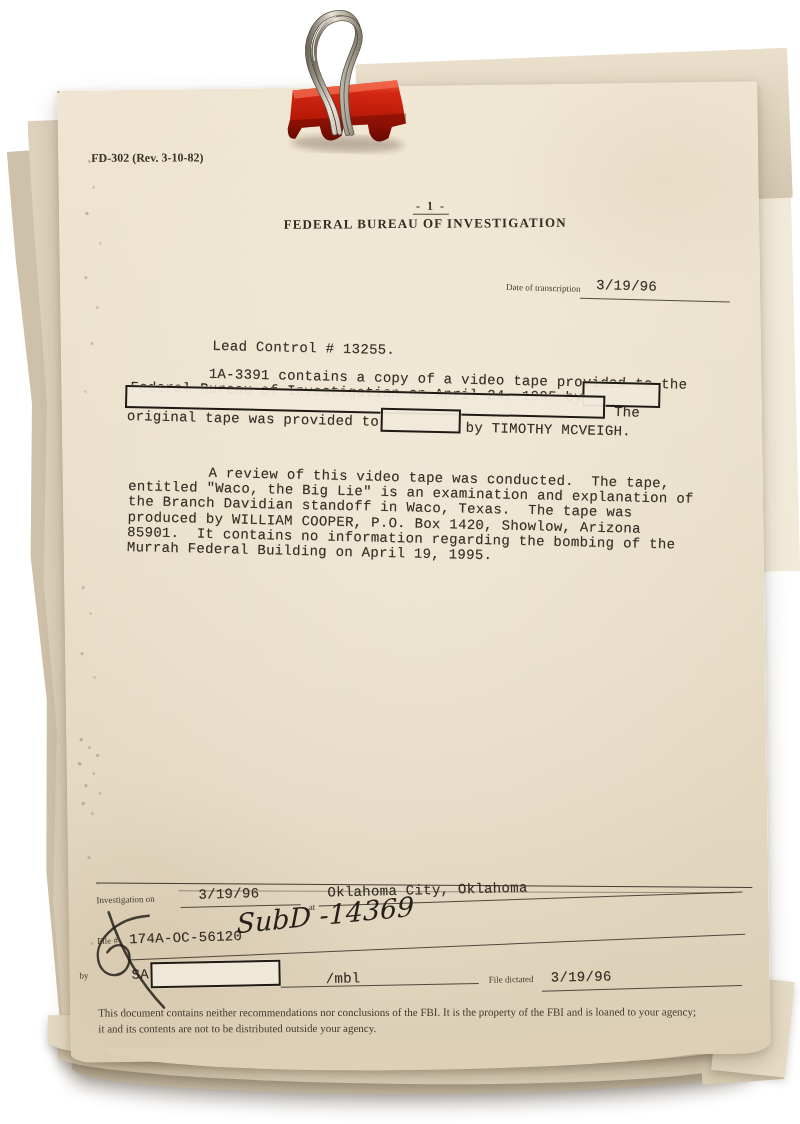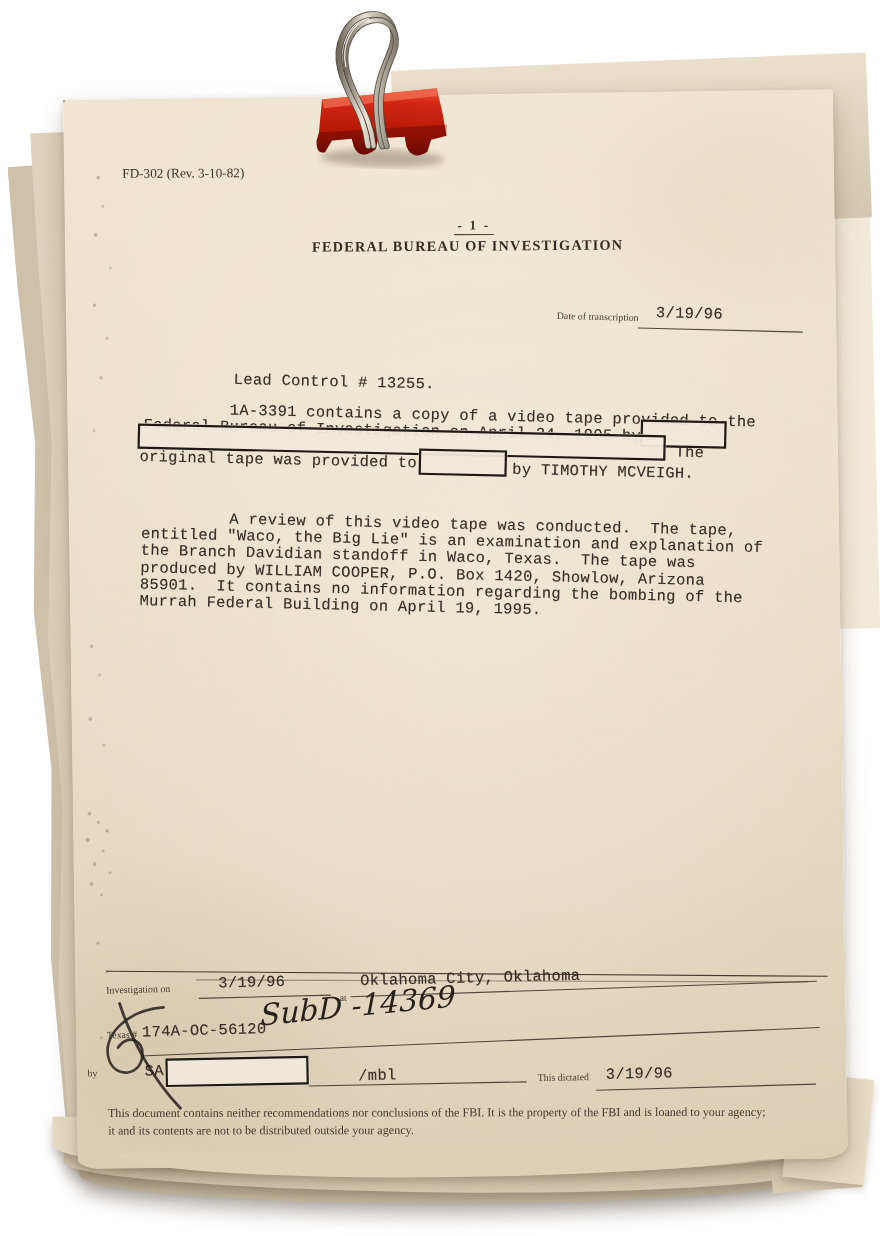--- a/index.html
+++ b/index.html
@@ -48,22 +48,22 @@
   .sheet::after{content:"";position:absolute;left:34px;right:44px;bottom:-12px;height:26px;
     background:#ddd0b7;border-radius:0 0 50% 50%/0 0 22px 26px;z-index:-1;}
 
   .mono{font-family:"Liberation Mono","DejaVu Sans Mono",monospace;font-size:14px;
     letter-spacing:.3px;color:#362e25;white-space:pre;
     text-shadow:.3px .3px 0 rgba(54,46,37,.35);}
   .slabel{font-family:"Liberation Serif",serif;font-size:9px;color:#453b2e;white-space:nowrap;}
   .abs{position:absolute;}
   .uline{position:absolute;height:0;border-bottom:1.4px solid rgba(44,36,27,.8);}
 
-  .form-number{left:33px;top:61px;font-size:12px;font-weight:normal;color:#3b3226;
-    transform:rotate(.5deg);white-space:nowrap;margin-left:20px;}
+  .form-number{left:33px;top:61px;font-size:12px;font-weight:bold;color:#3b3226;
+    transform:rotate(.5deg);white-space:nowrap;}
   .page-number-wrap{left:322px;top:110px;width:100px;text-align:center;transform:rotate(.6deg);}
   .page-number{font-size:12px;font-weight:bold;color:#3b3226;letter-spacing:2px;
     border-bottom:1.4px solid rgba(50,42,32,.85);padding:0 3px 1px;}
   .fbi-header{left:166px;top:130px;width:400px;text-align:center;font-size:13px;
     font-weight:bold;letter-spacing:1.1px;color:#362d22;transform:rotate(.4deg);white-space:nowrap;}
 
   .date-row{left:440px;top:190px;width:240px;height:30px;transform:rotate(2.2deg);
     transform-origin:left center;}
   .typed-body{left:68px;top:244px;width:600px;height:280px;transform:rotate(2.1deg);
     transform-origin:left top;}
@@ -169,33 +169,33 @@
       <div class="frow" style="top:10px;height:28px;transform:rotate(-0.6deg)">
         <span class="abs slabel" style="left:28px;top:7px">Investigation on</span>
         <span class="abs mono" style="left:130px;top:1px">3/19/96</span>
         <div class="uline" style="left:112px;top:21px;width:120px"></div>
         <span class="abs slabel" style="left:240px;top:19px">at</span>
         <span class="abs mono" style="left:259px;top:2px">Oklahoma City, Oklahoma</span>
         <div class="uline" style="left:250px;top:21px;width:424px;transform:rotate(-0.5deg)"></div>
       </div>
 
       <div class="frow" style="top:40px;height:48px;transform:rotate(-0.8deg)">
-        <span class="abs slabel" style="left:28px;top:18px">Texas #</span>
+        <span class="abs slabel" style="left:28px;top:18px">File #</span>
         <span class="abs mono" style="left:60px;top:14px">174A-OC-56120</span>
         <span class="abs handwriting" style="left:168px;top:-6px">SubD -14369</span>
         <div class="uline" style="left:58px;top:38px;width:618px;transform:rotate(-0.8deg)"></div>
       </div>
 
       <div class="frow" style="top:84px;height:46px;transform:rotate(-0.3deg)">
         <span class="abs slabel" style="left:10px;top:8px">by</span>
         <span class="abs mono" style="left:62px;top:5px">SA</span>
         <div class="redaction" style="left:81px;top:1px;width:130px;height:26px"></div>
         <div class="uline" style="left:211px;top:28px;width:198px"></div>
         <span class="abs mono" style="left:256px;top:13px">/mbl</span>
-        <span class="abs slabel" style="left:419px;top:20px">This dictated</span>
+        <span class="abs slabel" style="left:419px;top:20px">File dictated</span>
         <span class="abs mono" style="left:481px;top:16px">3/19/96</span>
         <div class="uline" style="left:472px;top:36px;width:200px;transform:rotate(-0.5deg)"></div>
       </div>
 
       <div class="disclaimer" style="top:128px">This document contains neither recommendations nor conclusions of the FBI.  It is the property of the FBI and is loaned to your agency;</div>
       <div class="disclaimer" style="top:144px">it and its contents are not to be distributed outside your agency.</div>
 
       <svg class="abs" style="left:10px;top:30px" width="92" height="106" viewBox="0 0 92 106">
         <path d="M 70,8 C 36,10 12,34 20,56 C 26,72 48,70 50,52 C 52,36 36,32 28,44" fill="none" stroke="#27211a" stroke-width="2.4" stroke-linecap="round" opacity=".85"></path>
         <path d="M 30,4 C 40,36 58,72 84,100" fill="none" stroke="#27211a" stroke-width="2.6" stroke-linecap="round" opacity=".85"></path>

